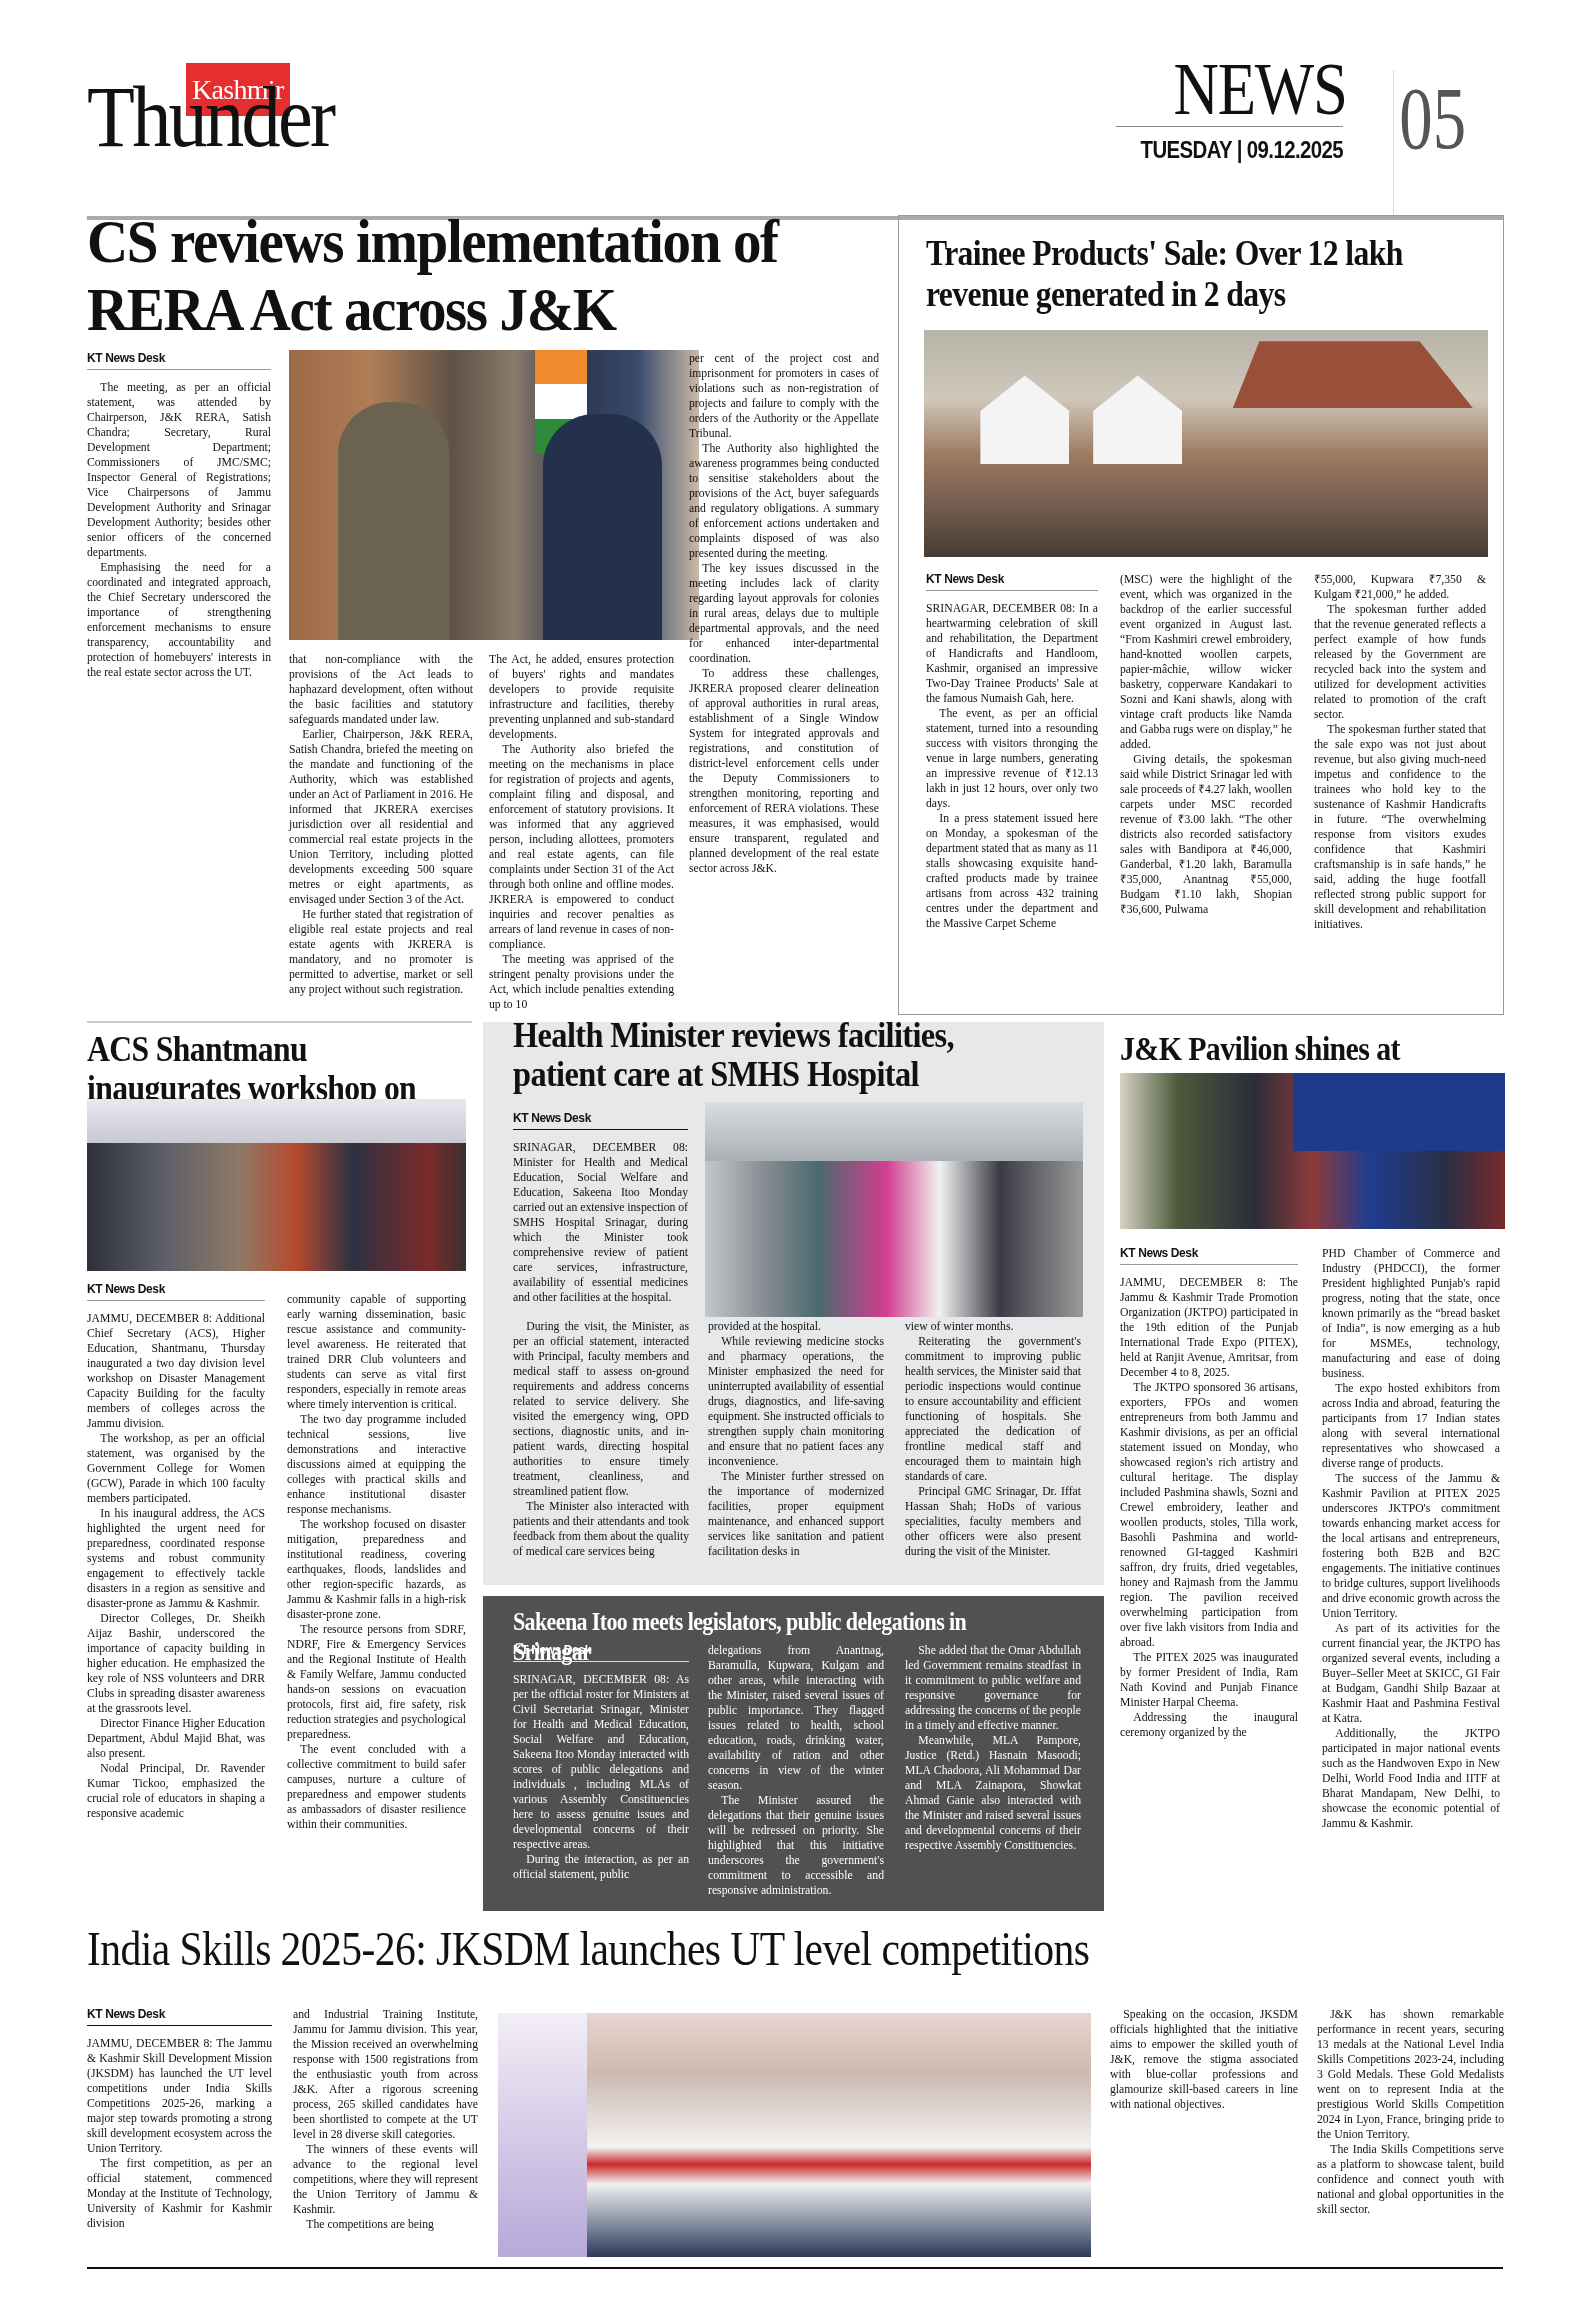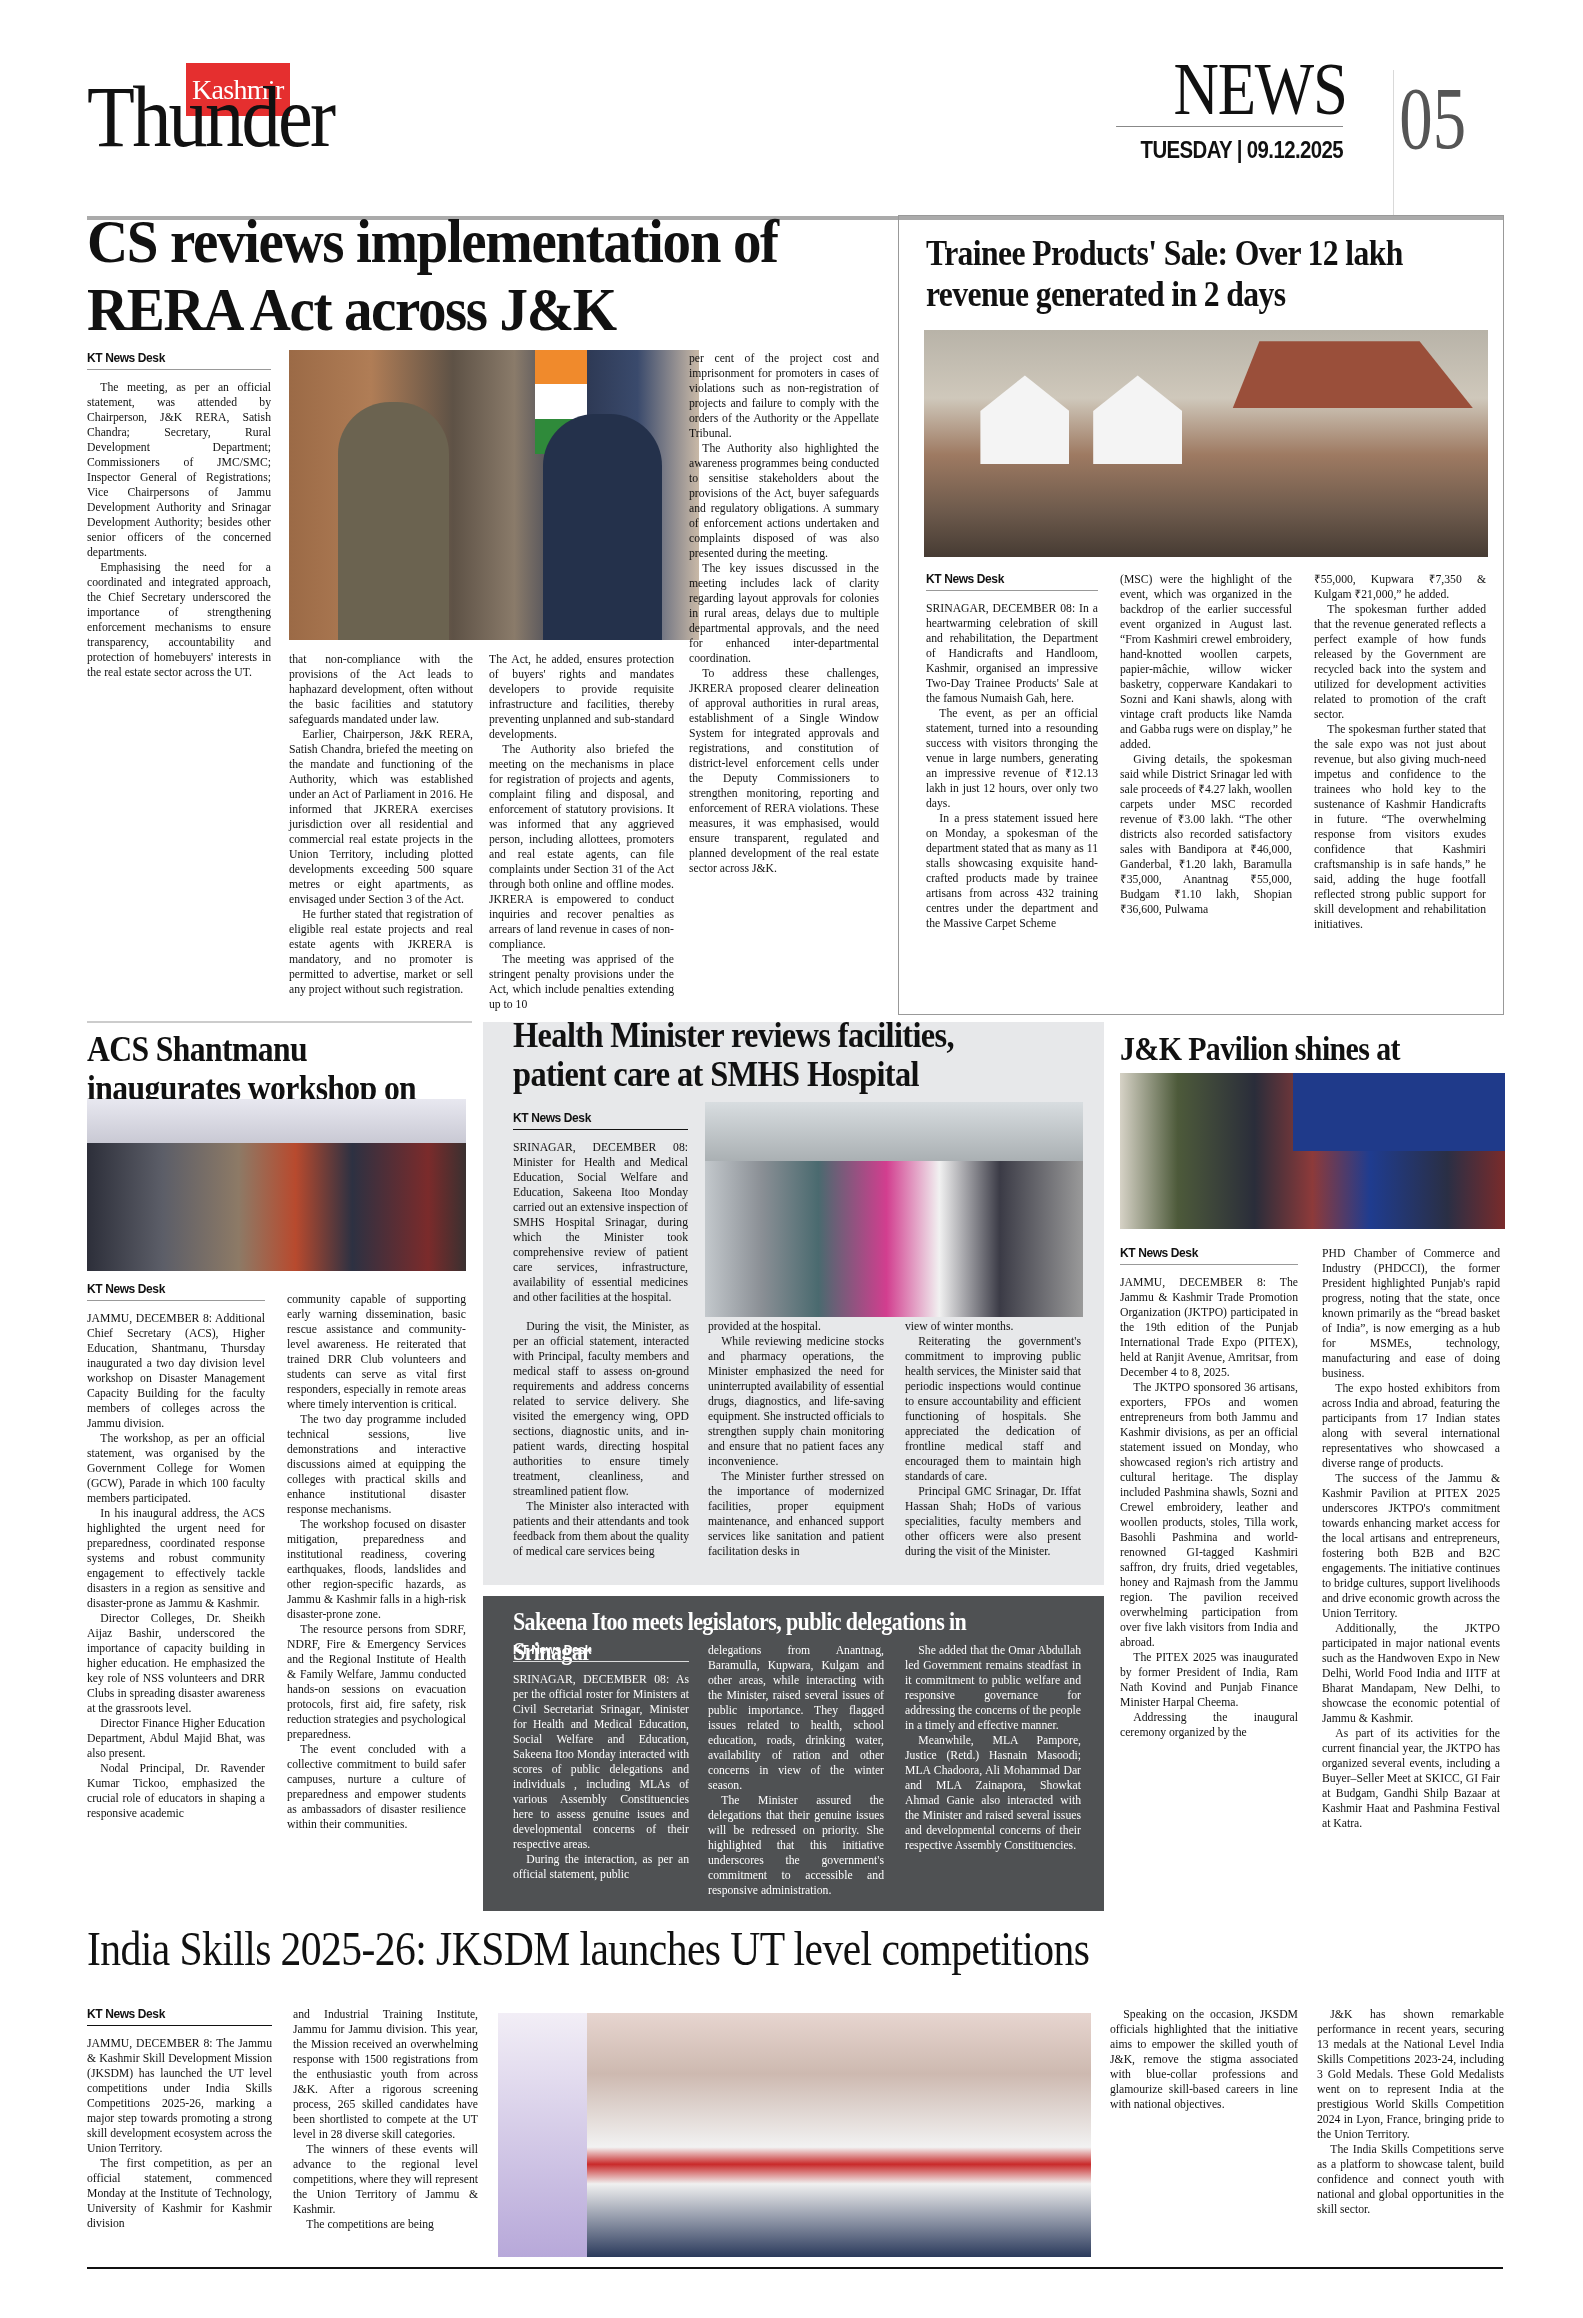--- a/index.html
+++ b/index.html
@@ -158,22 +158,22 @@
   <div class="byline">KT News Desk</div>
   <p class="first">JAMMU, DECEMBER 8: The Jammu &amp; Kashmir Trade Promotion Organization (JKTPO) participated in the 19th edition of the Punjab International Trade Expo (PITEX), held at Ranjit Avenue, Amritsar, from December 4 to 8, 2025.</p>
   <p>The JKTPO sponsored 36 artisans, exporters, FPOs and women entrepreneurs from both Jammu and Kashmir divisions, as per an official statement issued on Monday, who showcased region's rich artistry and cultural heritage. The display included Pashmina shawls, Sozni and Crewel embroidery, leather and woollen products, stoles, Tilla work, Basohli Pashmina and world-renowned GI-tagged Kashmiri saffron, dry fruits, dried vegetables, honey and Rajmash from the Jammu region. The pavilion received overwhelming participation from over five lakh visitors from India and abroad.</p>
   <p>The PITEX 2025 was inaugurated by former President of India, Ram Nath Kovind and Punjab Finance Minister Harpal Cheema.</p>
   <p>Addressing the inaugural ceremony organized by the</p>
 </div>
 <div class="col" style="left:1322px;top:1246px;width:178px">
   <p class="first">PHD Chamber of Commerce and Industry (PHDCCI), the former President highlighted Punjab's rapid progress, noting that the state, once known primarily as the “bread basket of India”, is now emerging as a hub for MSMEs, technology, manufacturing and ease of doing business.</p>
   <p>The expo hosted exhibitors from across India and abroad, featuring the participants from 17 Indian states along with several international representatives who showcased a diverse range of products.</p>
   <p>The success of the Jammu &amp; Kashmir Pavilion at PITEX 2025 underscores JKTPO's commitment towards enhancing market access for the local artisans and entrepreneurs, fostering both B2B and B2C engagements. The initiative continues to bridge cultures, support livelihoods and drive economic growth across the Union Territory.</p>
+  <p>As part of its activities for the current financial year, the JKTPO has organized several events, including a Buyer–Seller Meet at SKICC, GI Fair at Budgam, Gandhi Shilp Bazaar at Kashmir Haat and Pashmina Festival at Katra.</p>
   <p>Additionally, the JKTPO participated in major national events such as the Handwoven Expo in New Delhi, World Food India and IITF at Bharat Mandapam, New Delhi, to showcase the economic potential of Jammu &amp; Kashmir.</p>
-  <p>As part of its activities for the current financial year, the JKTPO has organized several events, including a Buyer–Seller Meet at SKICC, GI Fair at Budgam, Gandhi Shilp Bazaar at Kashmir Haat and Pashmina Festival at Katra.</p>
 </div>
 
 <div class="abs" style="left:87px;top:1919px;width:1333px;font-family:'Liberation Serif',serif;font-size:49px;line-height:59px;transform:scaleX(.85);transform-origin:left;letter-spacing:-0.7px">India Skills 2025-26: JKSDM launches UT level competitions</div>
 <div class="col" style="left:87px;top:2007px;width:185px">
   <div class="byline" style="border-bottom-color:#111">KT News Desk</div>
   <p class="first">JAMMU, DECEMBER 8: The Jammu &amp; Kashmir Skill Development Mission (JKSDM) has launched the UT level competitions under India Skills Competitions 2025-26, marking a major step towards promoting a strong skill development ecosystem across the Union Territory.</p>
   <p>The first competition, as per an official statement, commenced Monday at the Institute of Technology, University of Kashmir for Kashmir division</p>
 </div>
 <div class="col" style="left:293px;top:2007px;width:185px">
   <p class="first">and Industrial Training Institute, Jammu for Jammu division. This year, the Mission received an overwhelming response with 1500 registrations from the enthusiastic youth from across J&amp;K. After a rigorous screening process, 265 skilled candidates have been shortlisted to compete at the UT level in 28 diverse skill categories.</p>

